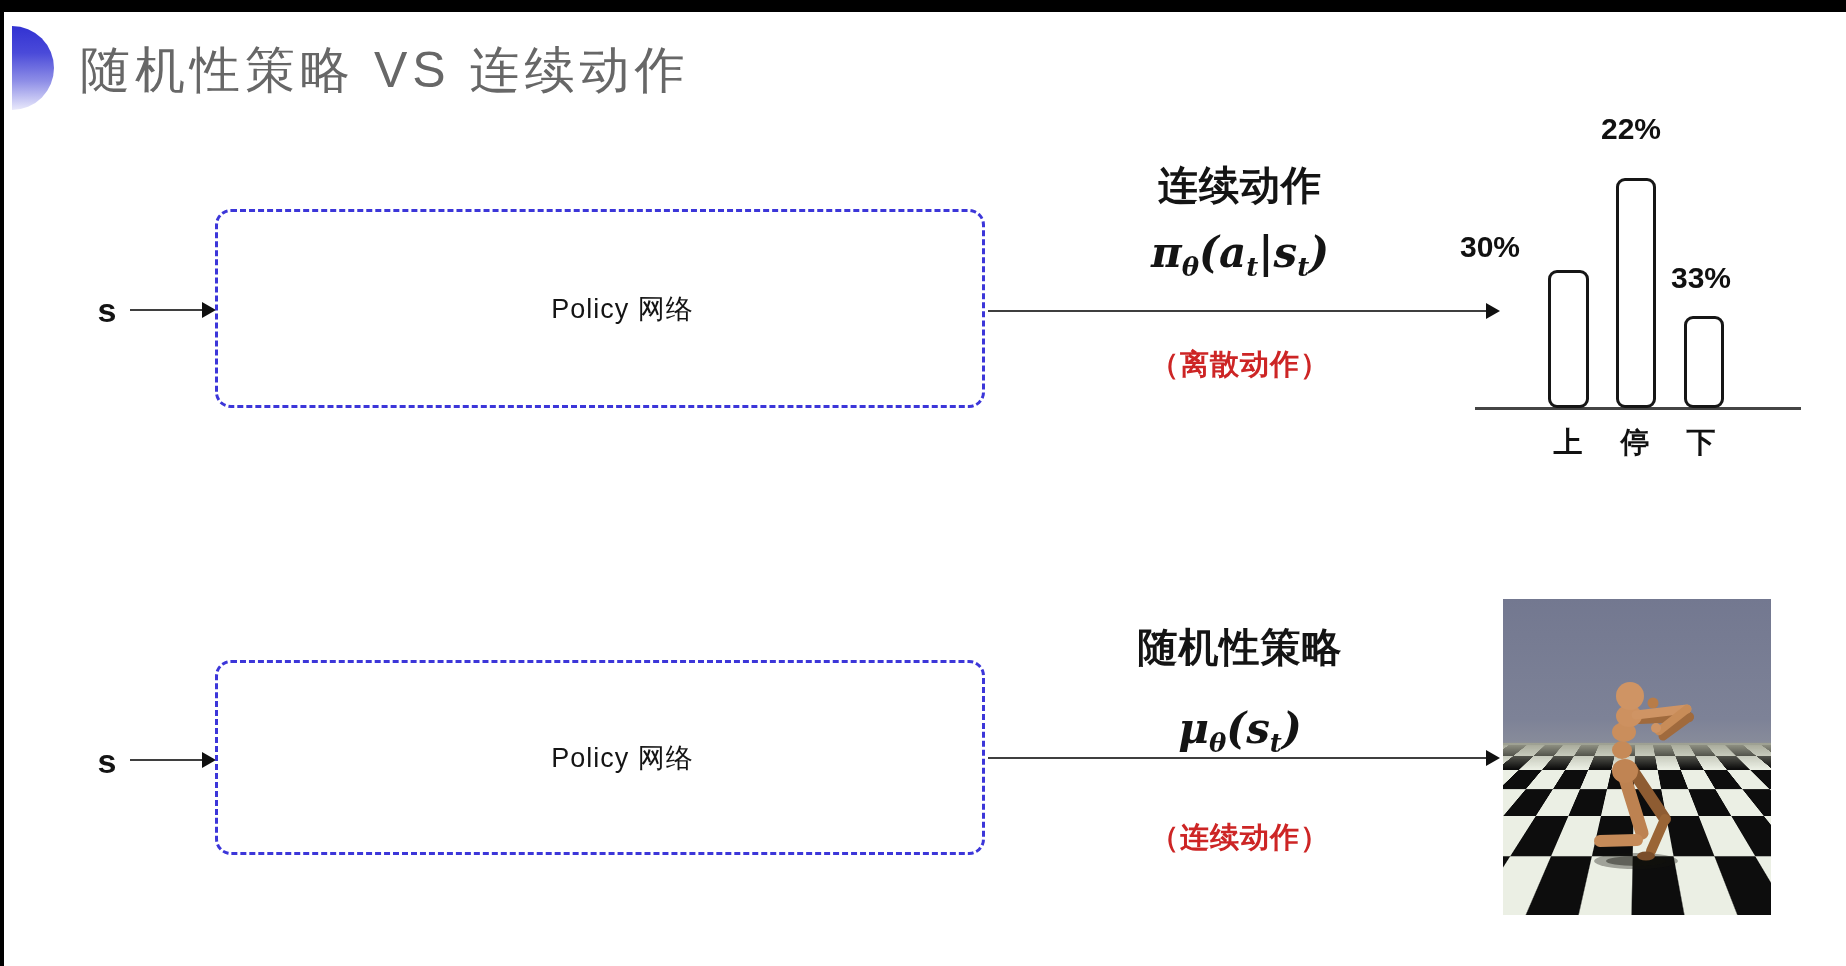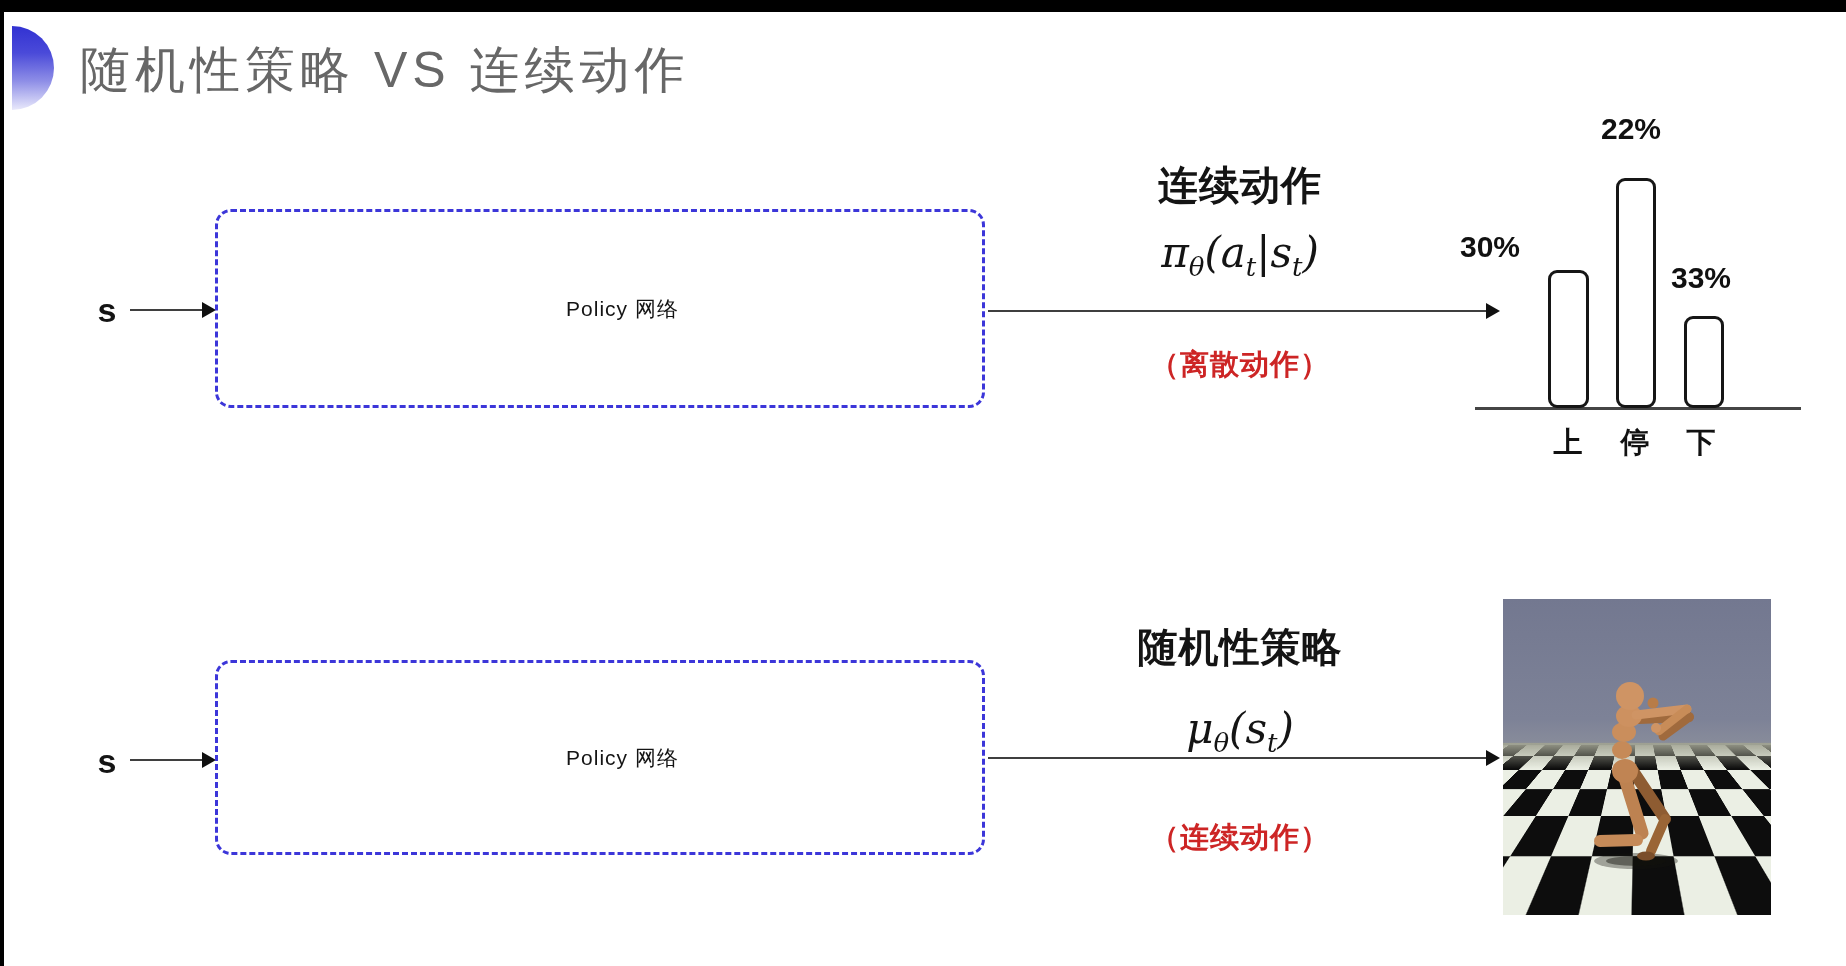--- a/index.html
+++ b/index.html
@@ -23,33 +23,33 @@
   }
 
   
   .pbox{
     position:absolute;left:215px;width:770px;
     border:3px dashed #3c36d9;border-radius:16px;
     display:flex;align-items:center;justify-content:center;box-sizing:border-box;
   }
   .pbox-top{top:209px;height:199px;}
   .pbox-bottom{top:660px;height:195px;}
-  .pbox-label{font-size:21px;font-weight:500;color:#141414;letter-spacing:1px;margin-left:45px;}
+  .pbox-label{font-size:27px;font-weight:500;color:#141414;letter-spacing:1px;margin-left:45px;}
 
   
   .s-label{position:absolute;left:92px;width:30px;text-align:center;
     font-size:34px;font-weight:700;color:#141414;line-height:34px;}
 
   
   .hline{position:absolute;height:2px;background:#3f3f3f;}
   .ahead{position:absolute;width:0;height:0;
     border-left:14px solid #101010;border-top:8px solid transparent;border-bottom:8px solid transparent;}
 
   
-  .anno{position:absolute;left:1040px;width:400px;text-align:center;white-space:nowrap;}
+  .anno{position:absolute;left:1040px;width:400px;text-align:center;white-space:nowrap;font-weight:bold;}
   .policy-type{font-size:40px;font-weight:600;color:#141414;letter-spacing:1px;}
   .math{font-family:"DejaVu Serif","Liberation Serif",serif;font-style:italic;
     font-size:42px;color:#141414;}
   .math sub{font-size:26px;font-style:italic;}
   .note-red{font-size:29px;font-weight:600;color:#cd2525;letter-spacing:1px;}
 
   
   .baseline{position:absolute;left:1475px;top:407px;width:326px;height:3px;background:#454545;}
   .bar{position:absolute;bottom:558px;background:#fff;border:3px solid #161616;border-radius:9px;box-sizing:border-box;}
   .bar-1{left:1548px;width:41px;}

